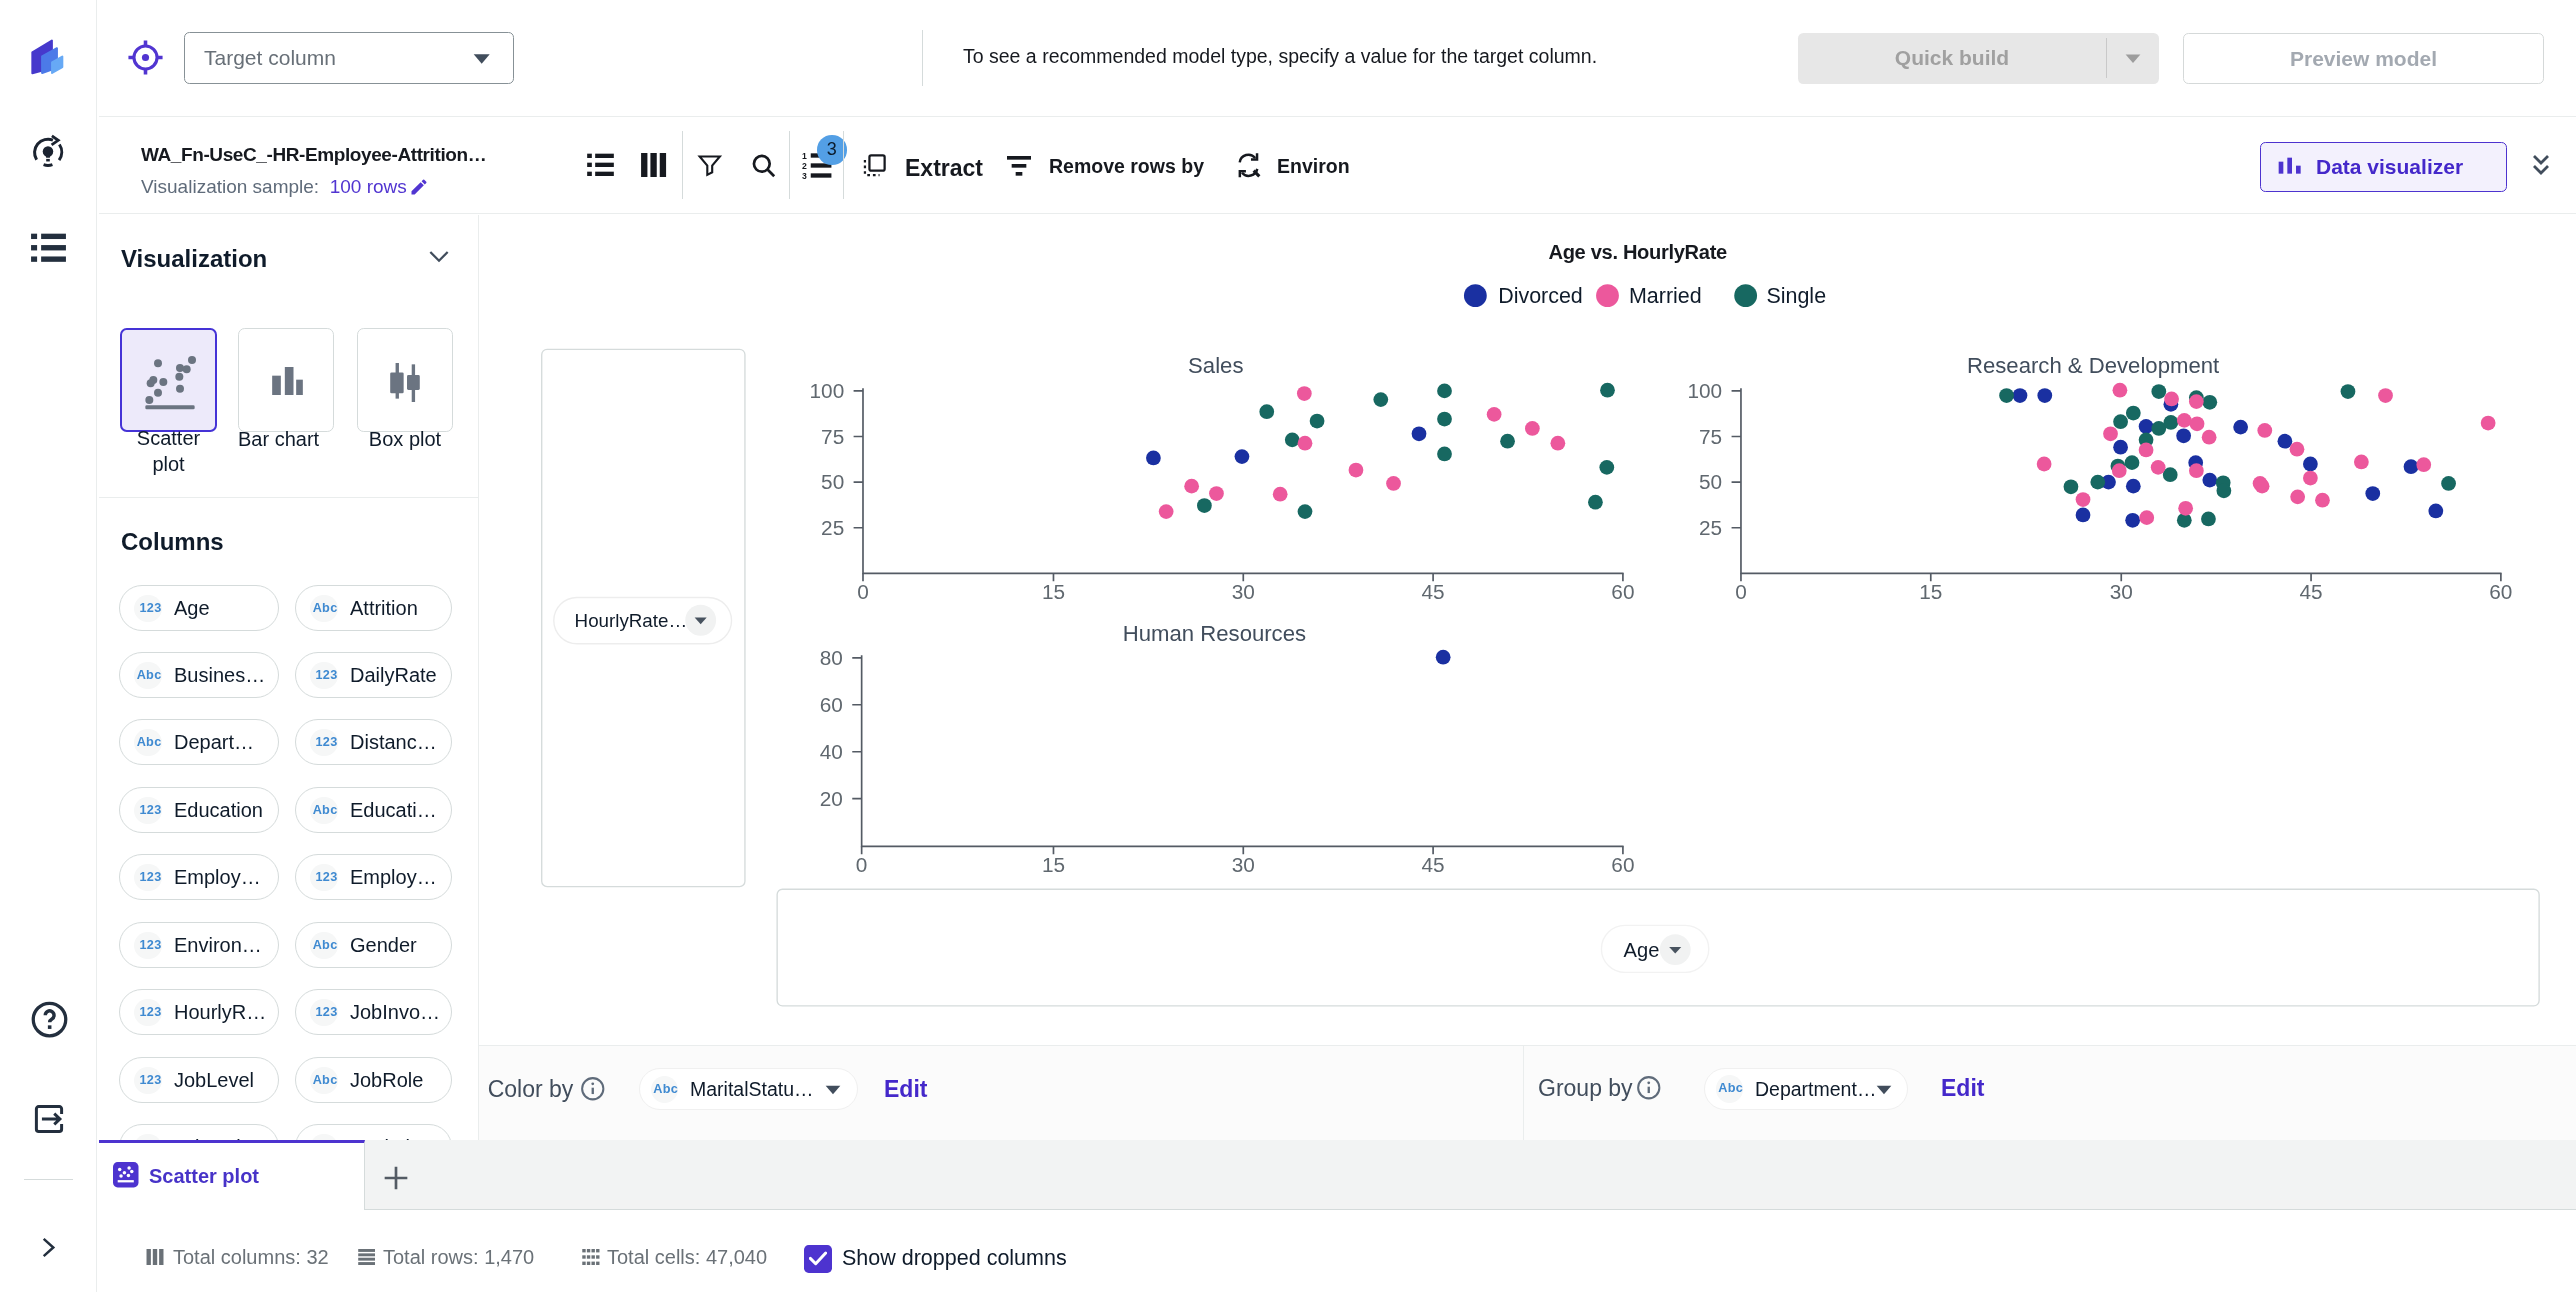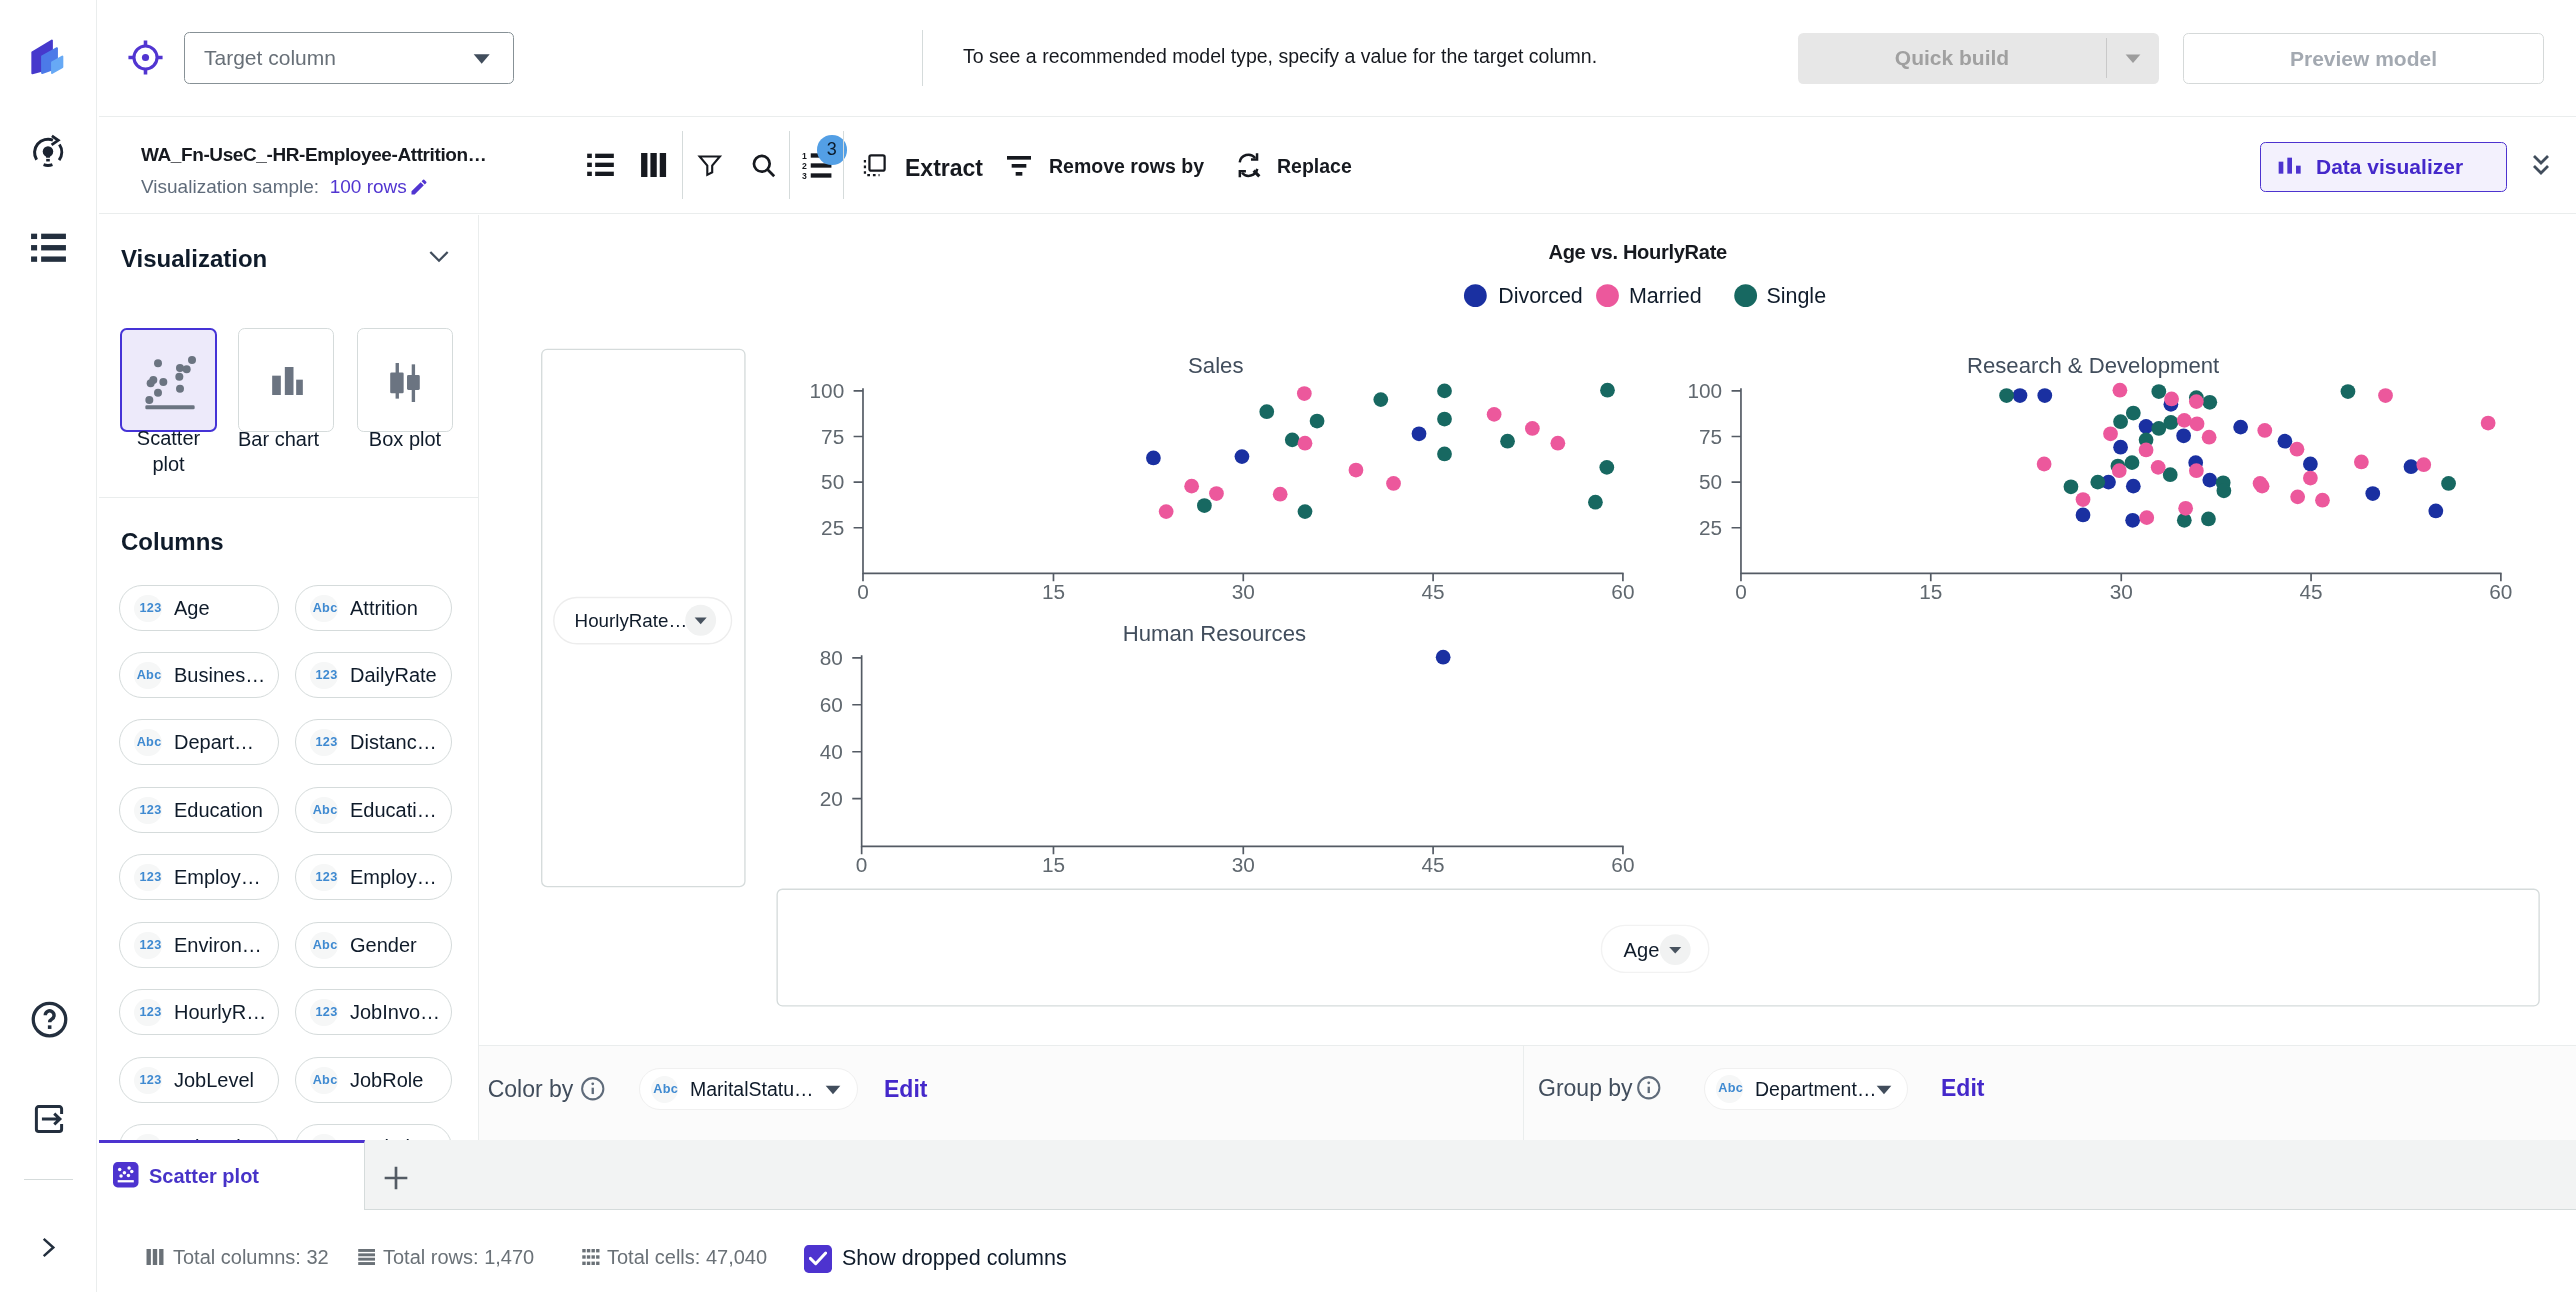--- a/index.html
+++ b/index.html
@@ -136,21 +136,21 @@
         <rect x="13" y="24" width="10" height="5.5"></rect>
     </svg>
     <div class="abs" style="left:950px;top:37px;font-size:19.5px;font-weight:bold;color:#16191f;">Remove rows by</div>
     <svg class="abs" style="left:1136px;top:34px;" width="27" height="27" viewBox="0 0 24 24" fill="none" stroke="#16191f" stroke-width="2.2">
       <path d="M4.2 9.2 A 7.8 7.8 0 0 1 18.0 5.3"></path>
       <path d="M19.8 15.0 A 7.8 7.8 0 0 1 6.2 18.4"></path>
       <path d="M19.6 1.2 v5.4 h-5.4"></path>
       <path d="M4.3 22.5 v-5.4 h5.4"></path>
       <path d="M16.6 16.6 L21.6 21.6" stroke-width="2.8"></path>
     </svg>
-    <div class="abs" style="left:1178px;top:37px;font-size:19.5px;font-weight:bold;color:#16191f;">Replace</div>
+    <div class="abs" style="left:1178px;top:37px;font-size:19.5px;font-weight:bold;color:#16191f;">Environ</div>
 
     <div class="abs" style="left:2161px;top:23.5px;width:247px;height:50px;border:1.3px solid #4d33cf;border-radius:5.4px;background:#f3f1fd;">
       <svg class="abs" style="left:17.4px;top:12.7px;" width="24" height="24" viewBox="0 0 36 36" fill="#4d33cf">
         <rect x="1" y="10" width="7" height="18"></rect>
           <rect x="14" y="4" width="7" height="24"></rect>
           <rect x="27" y="16" width="7" height="12"></rect>
       </svg>
       <span style="position:absolute;left:55px;top:12px;font-size:21px;font-weight:bold;color:#4428ca;">Data visualizer</span>
     </div>
     <svg class="abs" style="left:2430px;top:31px;" width="24" height="32" viewBox="0 0 24 30" fill="none" stroke="#414d5c" stroke-width="2.8">

